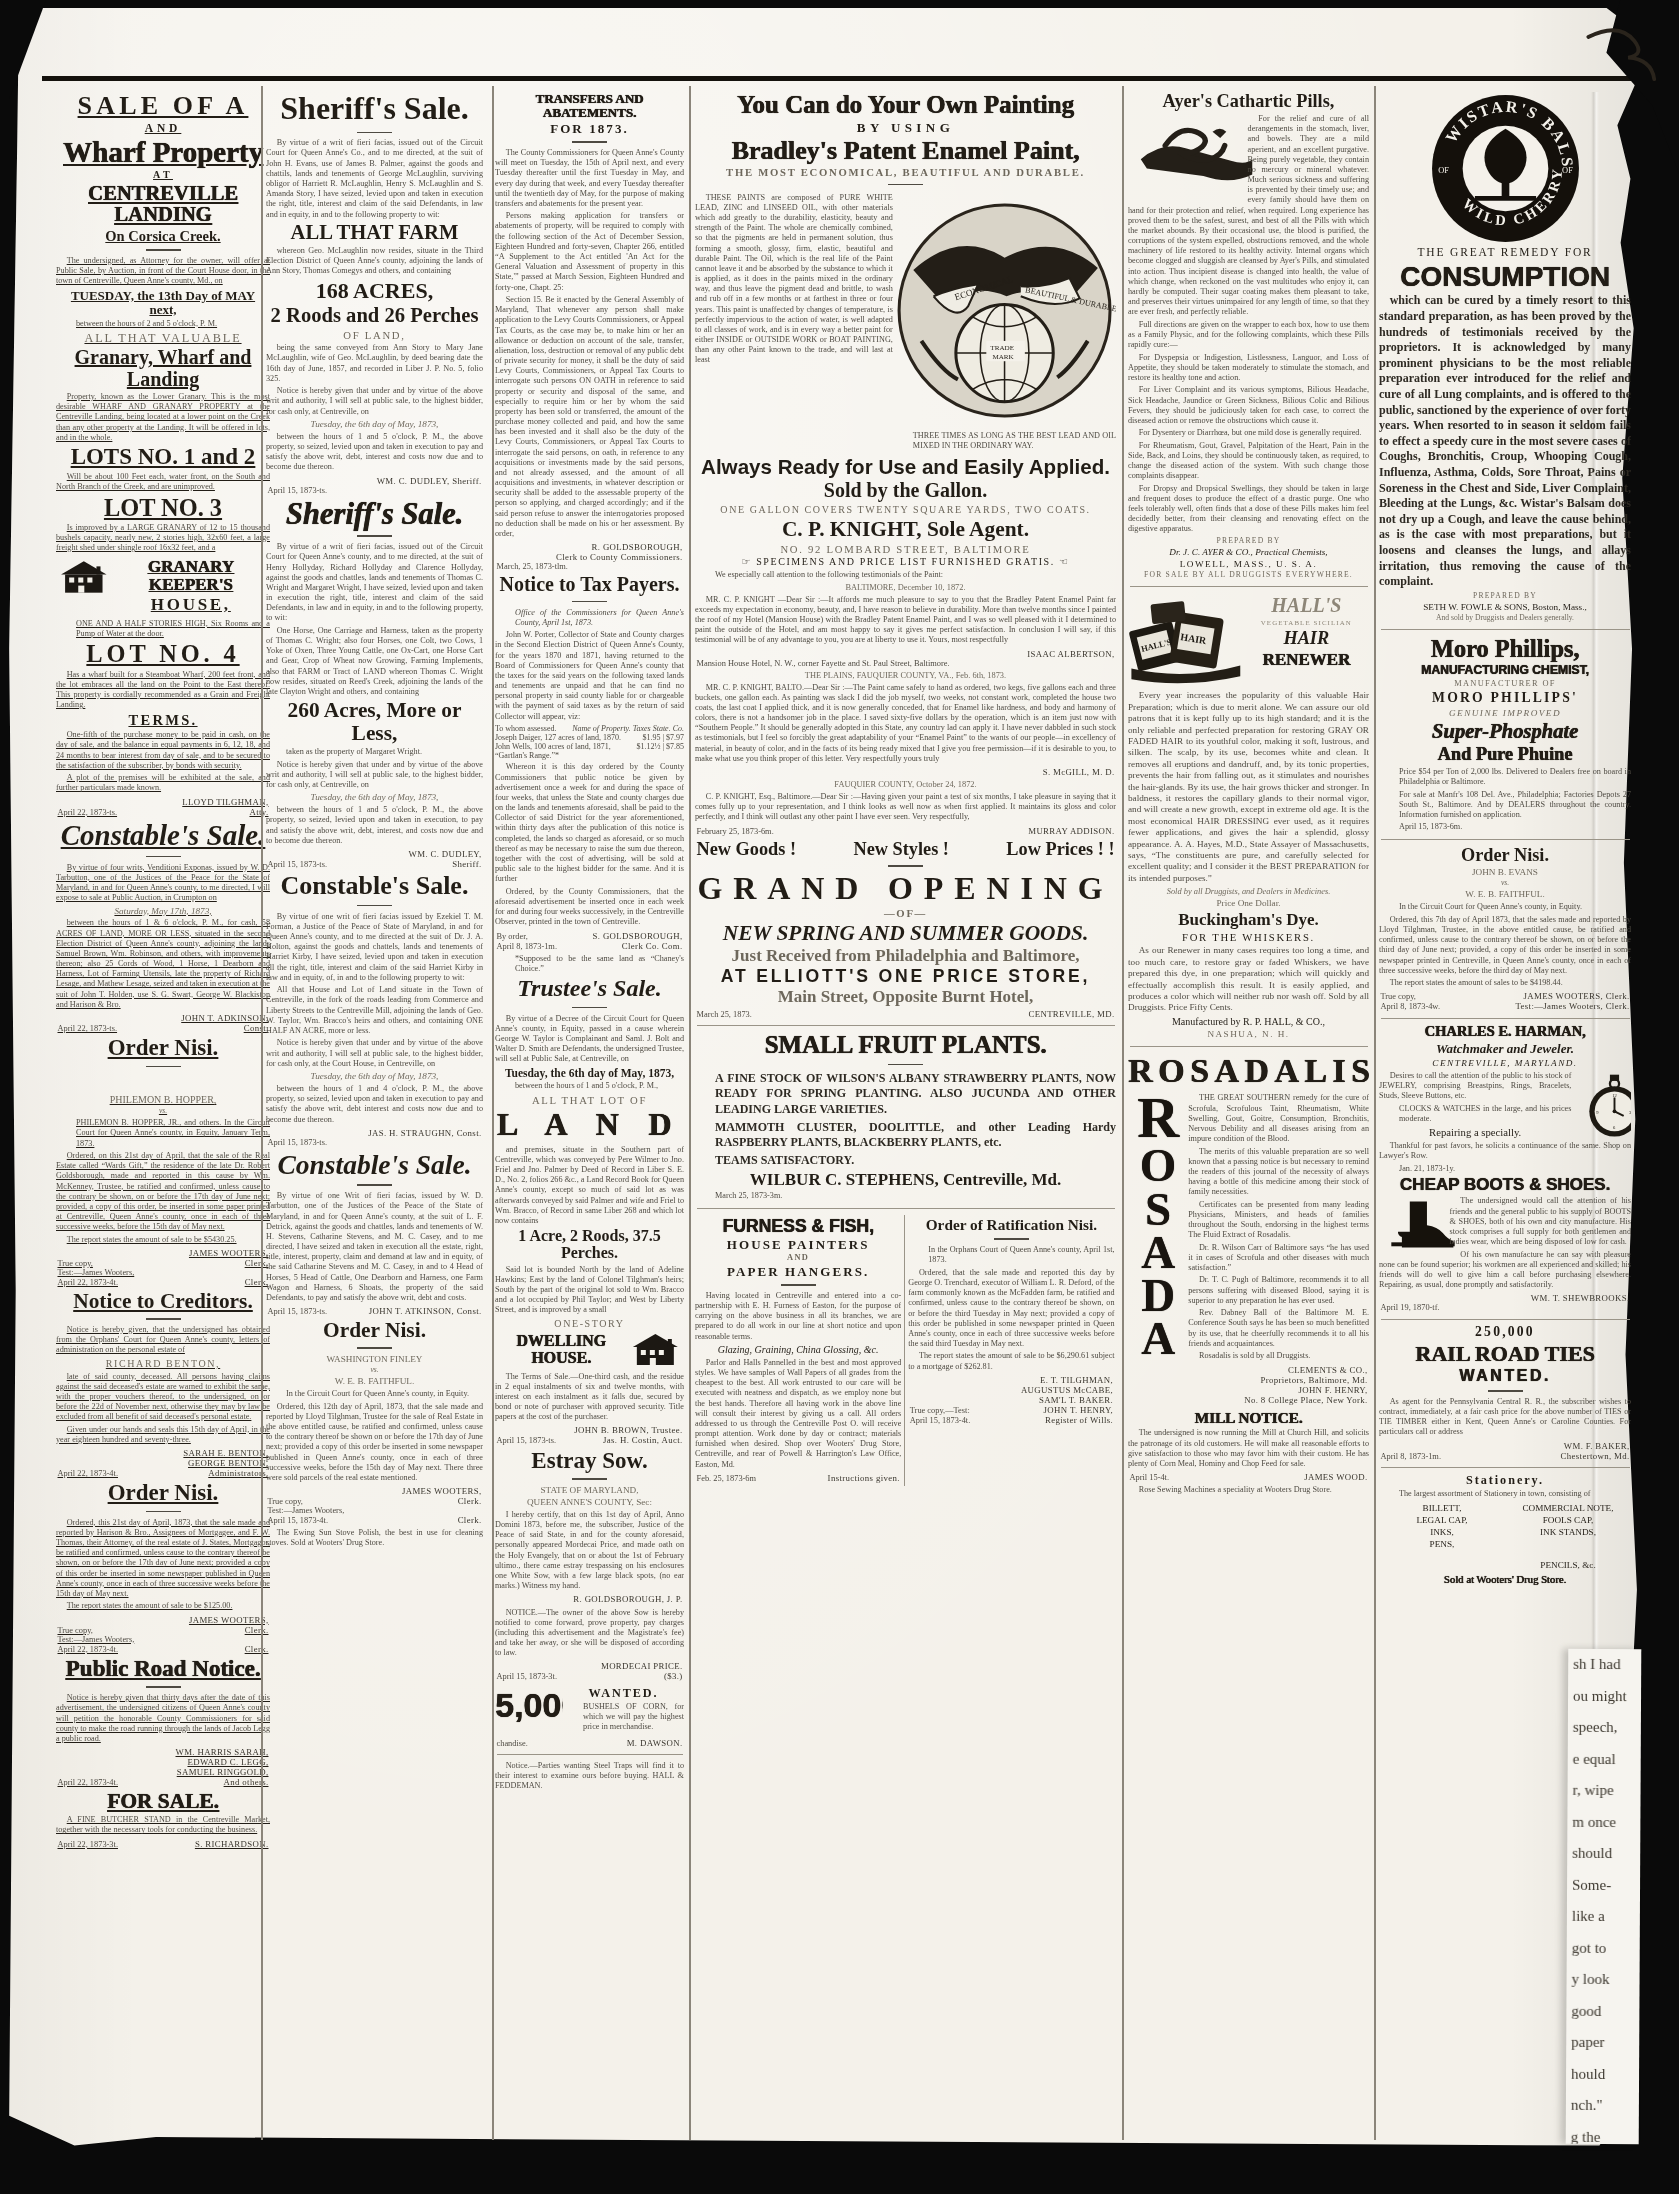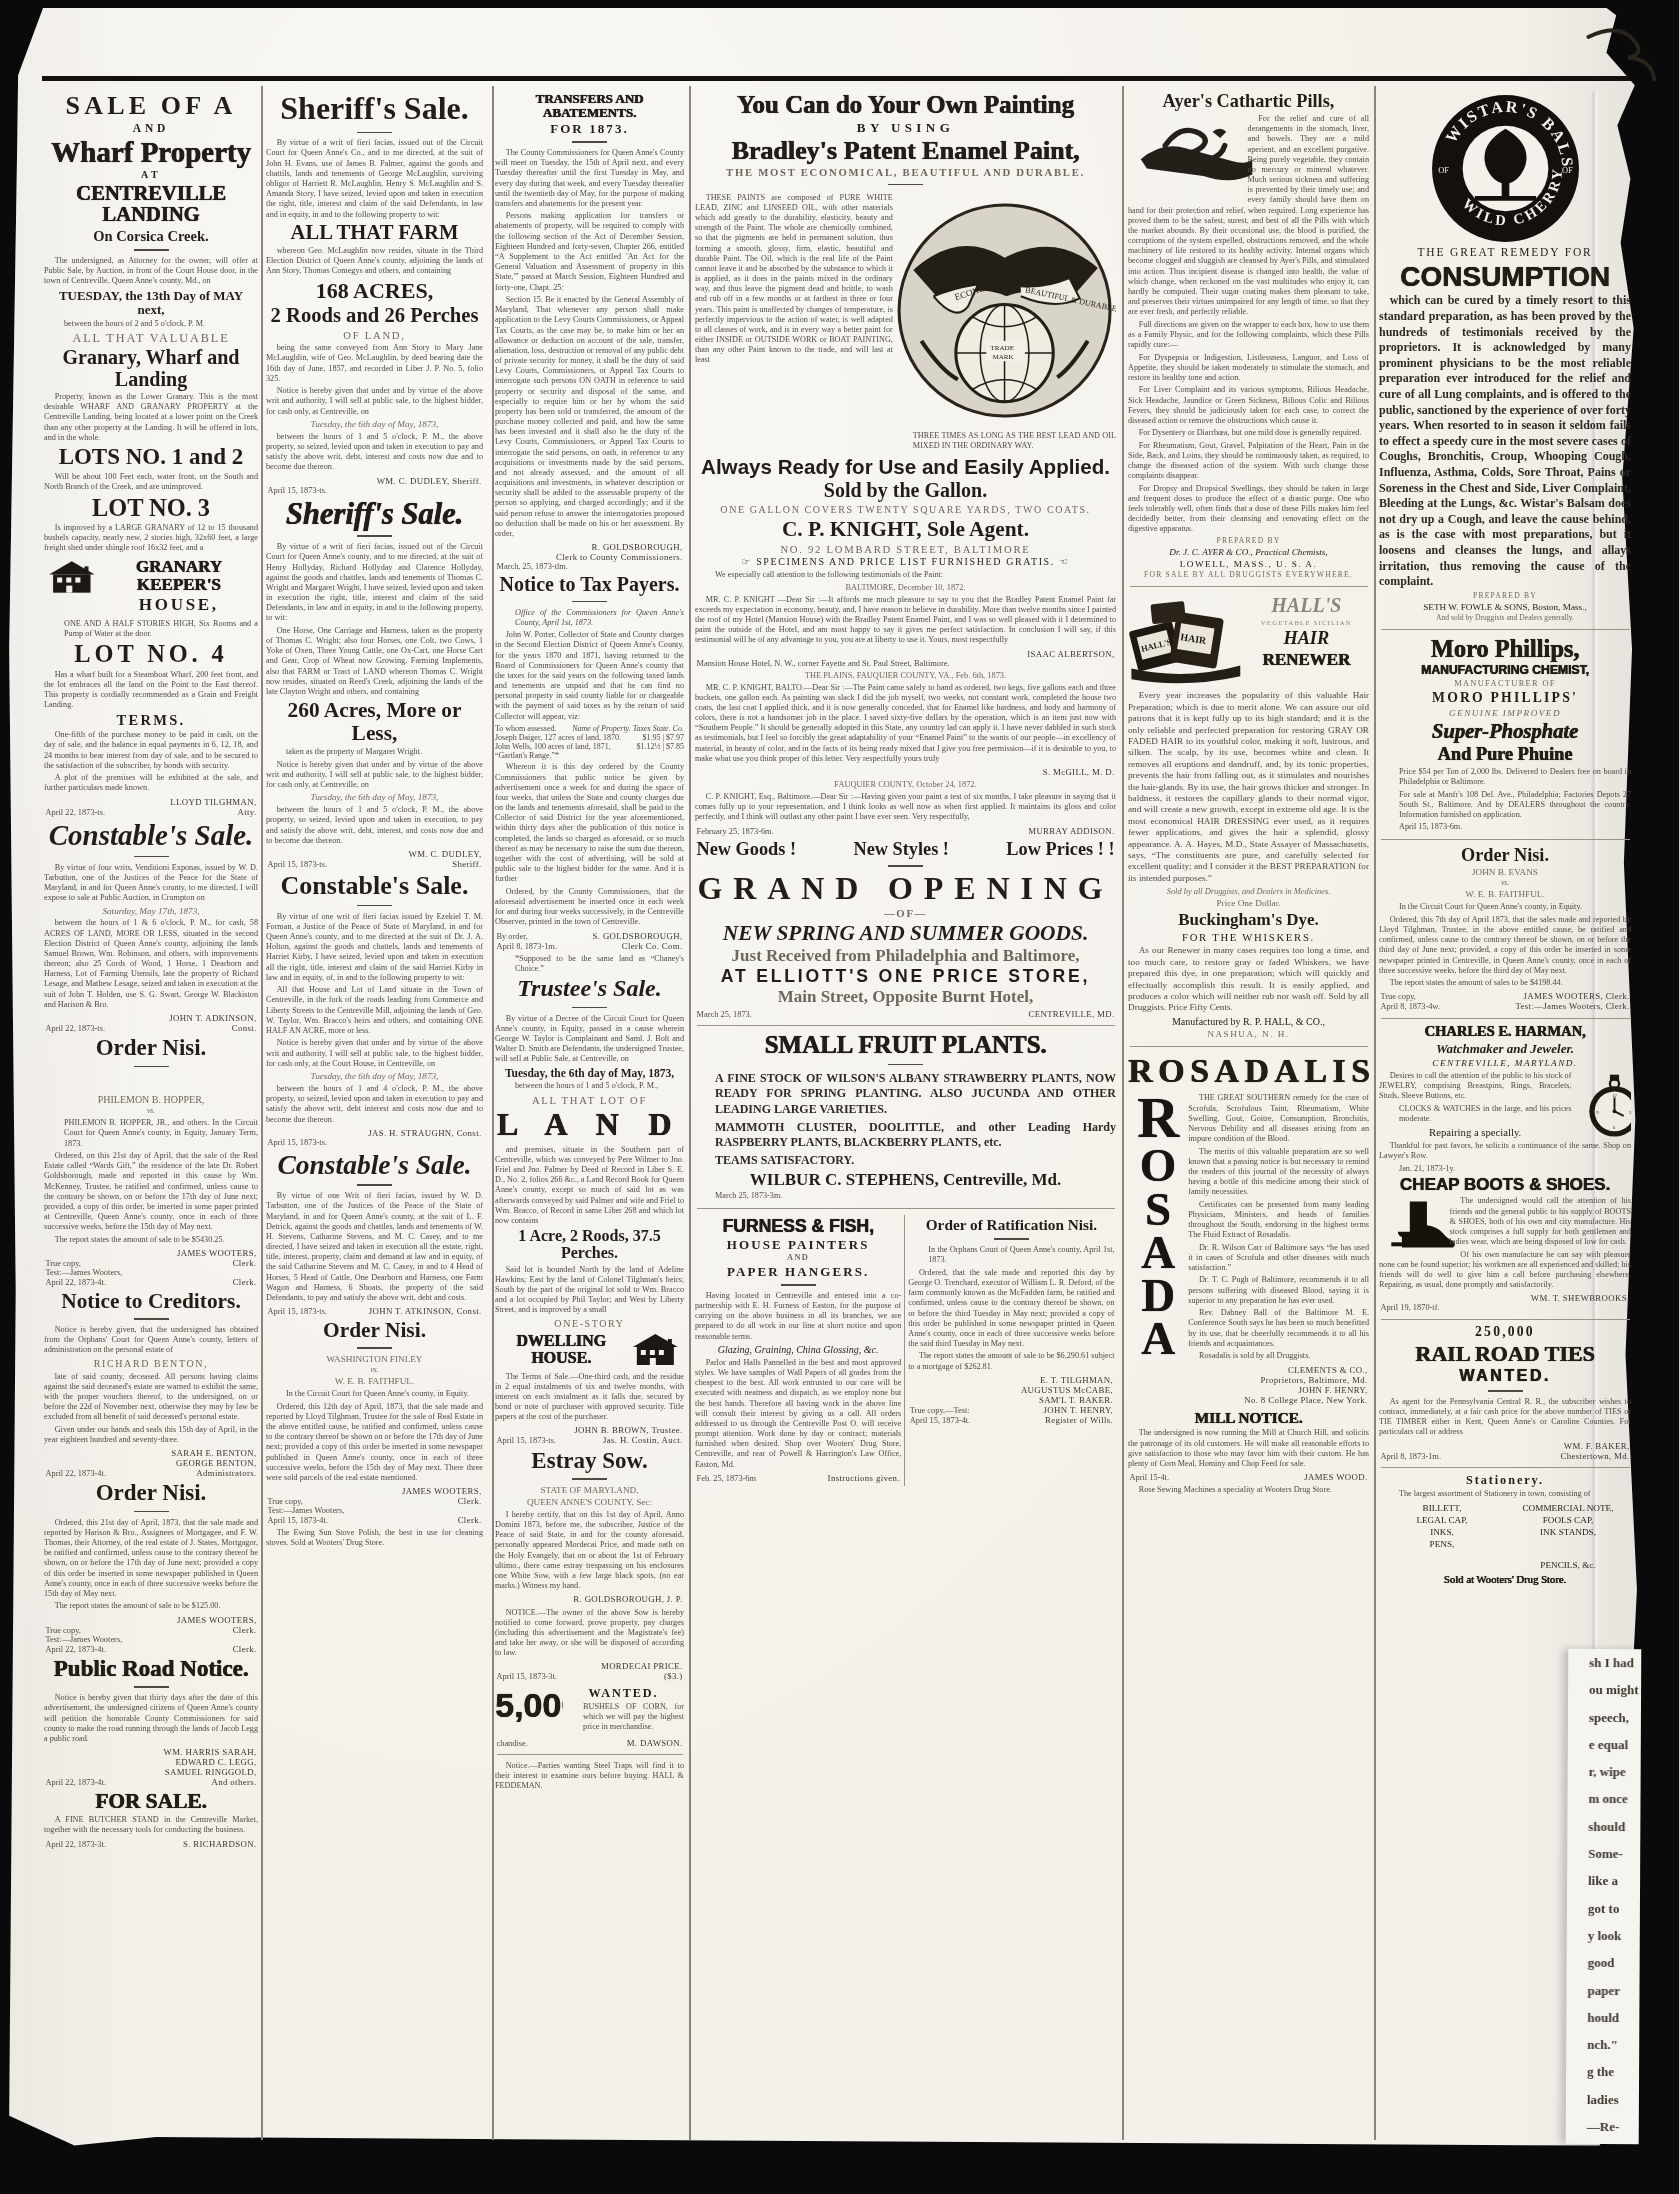--- a/index.html
+++ b/index.html
@@ -33,21 +33,21 @@
   .rowx{display:flex;align-items:flex-start;} .colx{overflow:hidden;}
   .vdiv{width:0.8px;background:#9a9488;align-self:stretch;margin:0 3.1px;}
   .fig{text-align:center;margin:1.5px auto;} .fig svg{width:100%;height:100%;}
   .vword{text-align:center;} .vl{font-weight:bold;line-height:.92;color:#191510;text-shadow:0 0 0.8px currentColor;}
   .spread{display:flex;justify-content:space-between;font-weight:bold;margin:3.1px 1.5px;color:var(--ink);}
   .ttable{font-size:8px;color:var(--body);margin:2.3px 0;}
   .trow{display:flex;justify-content:space-between;} .tl{font-style:normal;} .tr2{white-space:nowrap;}
   .trow.hd{font-style:italic;}
   #fold{position:absolute;left:1567px;top:1649px;width:73px;height:495px;background:#f6f4ef;
         box-shadow:-5.3px 0 7.6px rgba(0,0,0,.18);transform:rotate(.3deg);overflow:hidden;}
-  #fold .frag{font-size:13px;font-weight:bold;color:#3d382f;text-align:left;padding-left:21px;
+  #fold .frag{font-size:15px;font-weight:normal;color:#3d382f;text-align:left;padding-left:5px;
         line-height:2.1;filter:blur(0.2px);}
   #crease{position:absolute;left:1591px;top:92px;width:7.6px;height:1557px;
         background:linear-gradient(90deg,rgba(0,0,0,0),rgba(0,0,0,.10),rgba(255,255,255,.5),rgba(0,0,0,0));}
   #squiggle{position:absolute;left:1573px;top:13.7px;width:92px;height:92px;}
 </style>
 </head>
 <body>
 
 <div id="stage">
   <div id="paper"></div>
@@ -71,21 +71,21 @@
       <div class="frag">got to</div>
       <div class="frag">y look</div>
       <div class="frag">good</div>
       <div class="frag">paper</div>
       <div class="frag">hould</div>
       <div class="frag">nch."</div>
       <div class="frag">g the</div>
       <div class="frag">ladies</div>
       <div class="frag">—Re-</div>
     </div>
-<div class="col" style="left: 44px; top: 90px; width: 214px; height: 2048px;">
+<div class="col" style="left: 56px; top: 90px; width: 214px; height: 2048px; text-decoration: underline;">
       <div class="h sp" style="font-size: 26px;">SALE OF A</div>
       <div class="h sp2" style="font-size: 11.5px;">AND</div>
       <div class="h hv" style="font-size: 29px;">Wharf Property</div>
       <div class="h sp2" style="font-size: 10px;">AT</div>
       <div class="h hv" style="font-size: 20.6px;">CENTREVILLE LANDING</div>
       <div class="h " style="font-size: 14.5px;">On Corsica Creek.</div>
       <div class="orn"></div>
       <div class="b fnt">The undersigned, as Attorney for the owner, will offer at Public Sale, by Auction, in front of the Court House door, in the town of Centreville, Queen Anne's county, Md., on</div>
       <div class="h " style="font-size: 13px;">TUESDAY, the 13th Day of MAY next,</div>
       <div class="b fnt noind">between the hours of 2 and 5 o'clock, P. M.</div>

